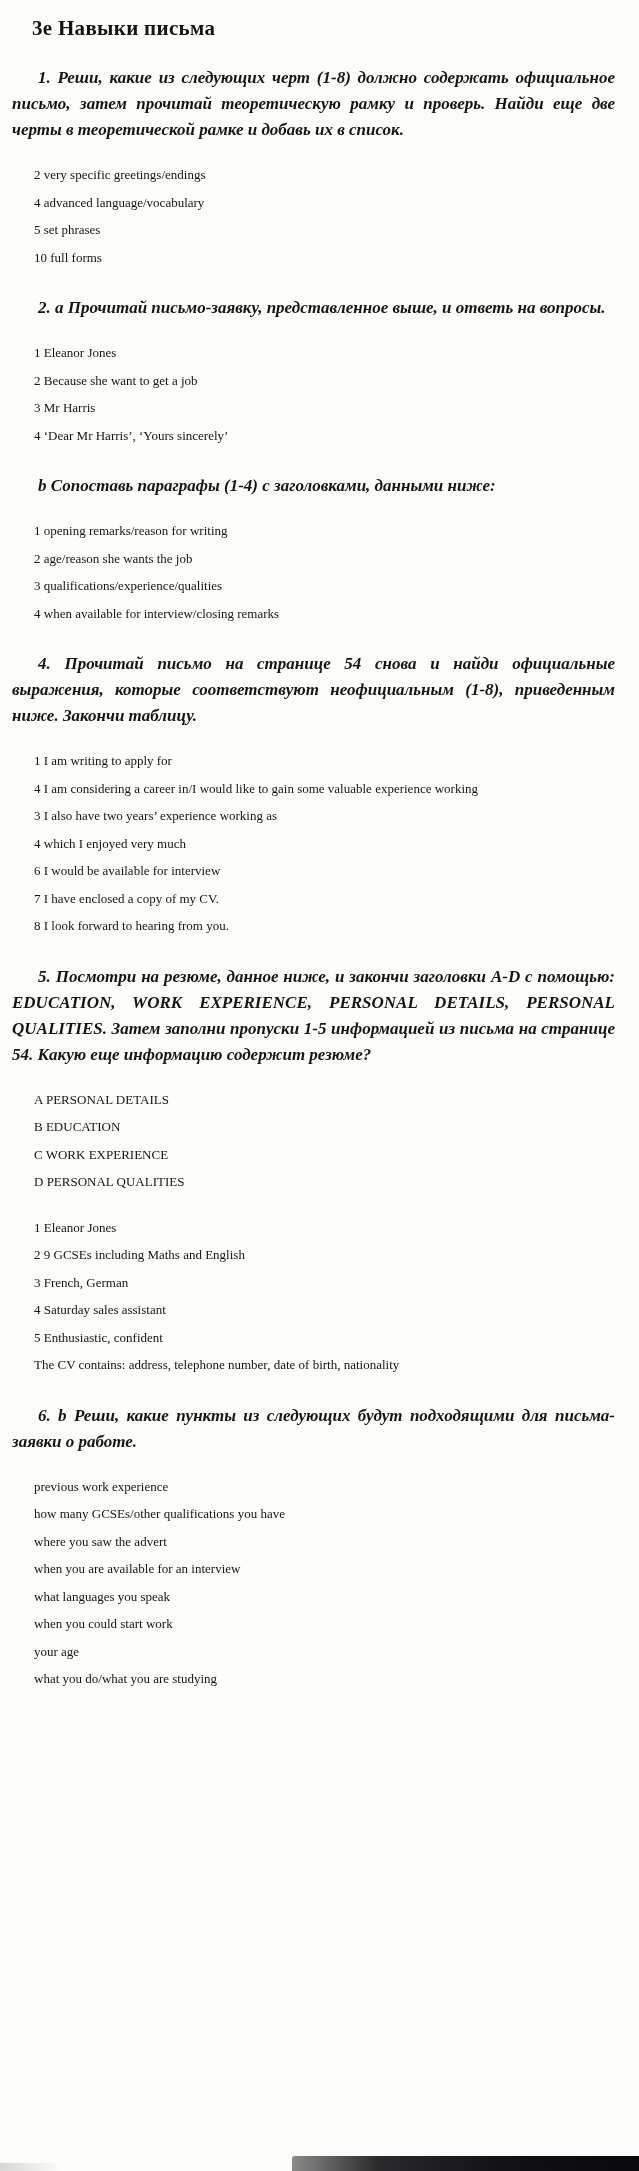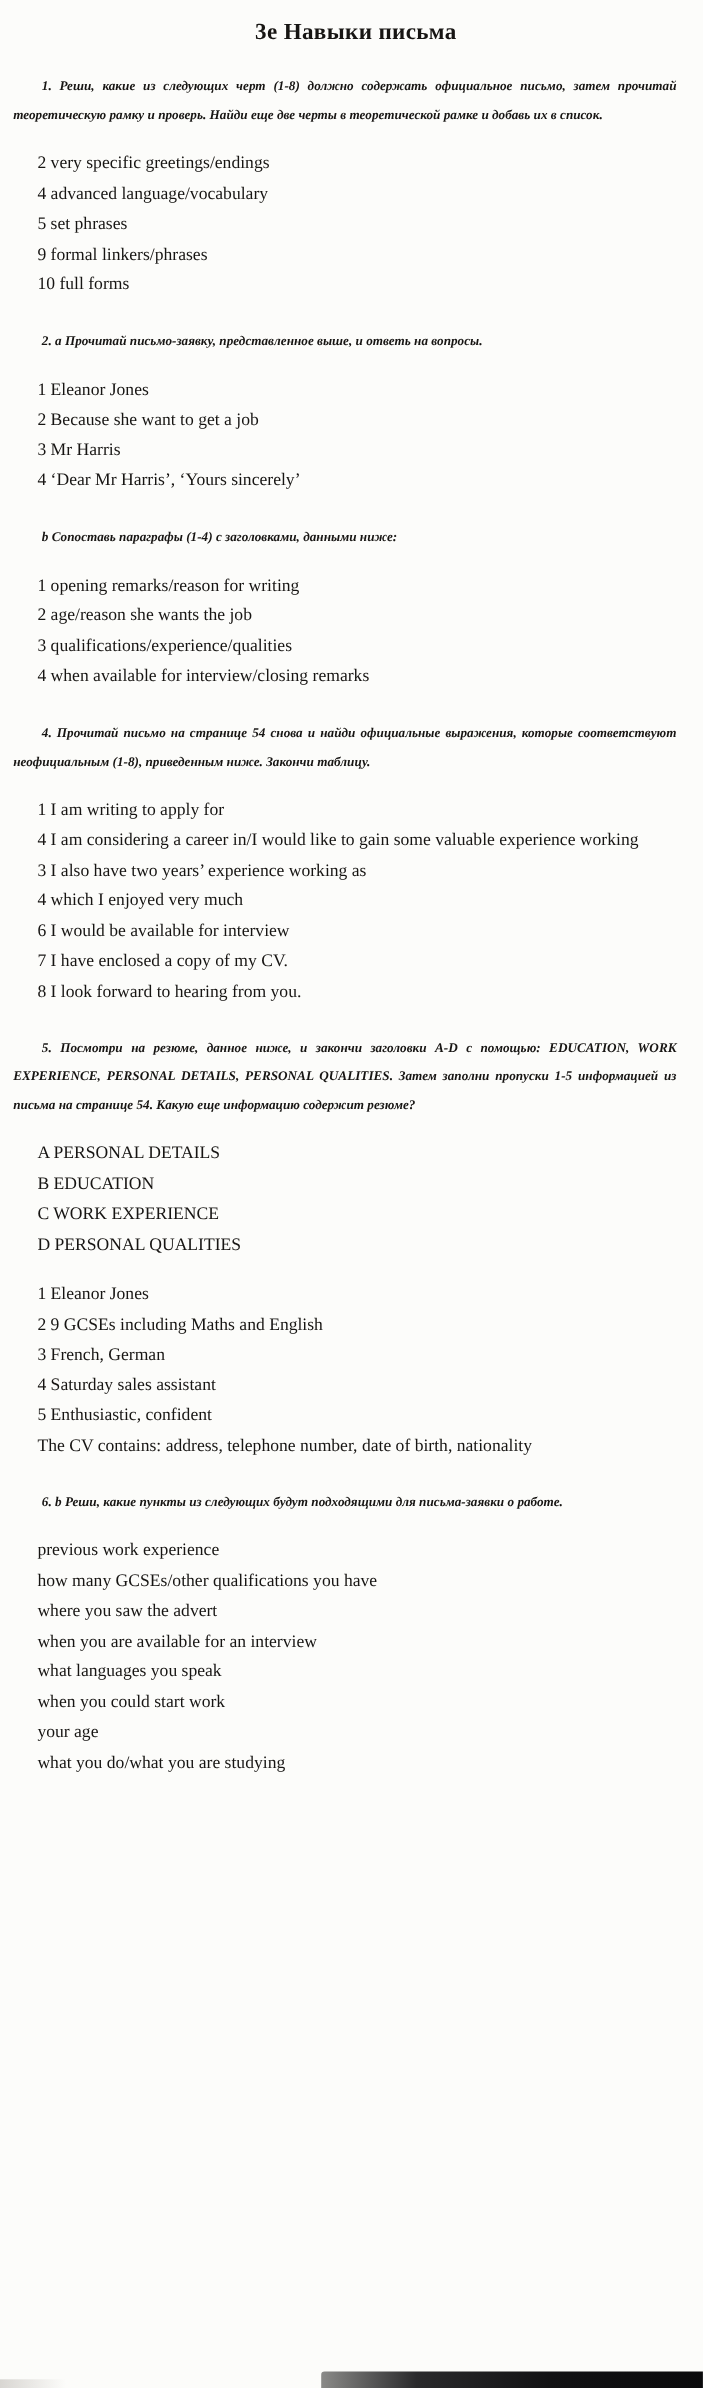--- a/index.html
+++ b/index.html
@@ -17,37 +17,36 @@
   }
   .page {
     padding: 10px 24px 0 30px;
     position: relative;
   }
   .page-title {
     font-size: 21px;
     font-weight: bold;
     margin: 6px 0 10px 2px;
     letter-spacing: 0.3px;
-    text-align: center;
   }
   .instruction {
     font-style: italic;
     font-weight: bold;
-    font-size: 12px;
+    font-size: 17px;
     line-height: 26px;
     text-align: justify;
     text-indent: 26px;
     margin: 24px 0 14px -18px;
   }
   .answers {
     margin: 18px 0 10px 4px;
     max-width: 565px;
   }
   .answer-line {
-    font-size: 16px;
+    font-size: 13px;
     line-height: 27.5px;
   }
   .scan-artifact-bar {
     position: absolute;
     bottom: 0;
     right: 0;
     left: 292px;
     height: 15px;
     background: linear-gradient(to right, #8a8a88, #2a2a2c 25%, #121214 60%, #0a0a0c);
     border-top-left-radius: 3px;
@@ -66,21 +65,20 @@
 
 <div class="page">
   <h1 class="page-title">3е Навыки письма</h1>
 
 <section class="exercise">
       <p class="instruction">1. Реши, какие из следующих черт (1-8) должно содержать официальное письмо, затем прочитай теоретическую рамку и проверь. Найди еще две черты в теоретической рамке и добавь их в список.</p>
       <div class="answers">
         <div class="answer-line">2 very specific greetings/endings</div>
         <div class="answer-line">4 advanced language/vocabulary</div>
         <div class="answer-line">5 set phrases</div>
-        <div class="answer-line">9 formal linkers/phrases</div>
         <div class="answer-line">10 full forms</div>
       </div>
     </section>
     <section class="exercise">
       <p class="instruction">2. а Прочитай письмо-заявку, представленное выше, и ответь на вопросы.</p>
       <div class="answers">
         <div class="answer-line">1 Eleanor Jones</div>
         <div class="answer-line">2 Because she want to get a job</div>
         <div class="answer-line">3 Mr Harris</div>
         <div class="answer-line">4 ‘Dear Mr Harris’, ‘Yours sincerely’</div>

